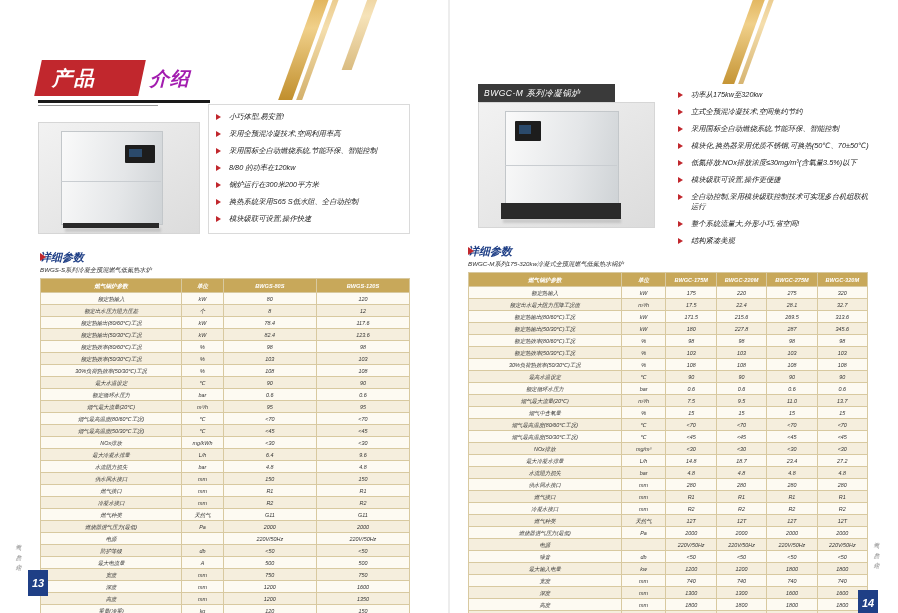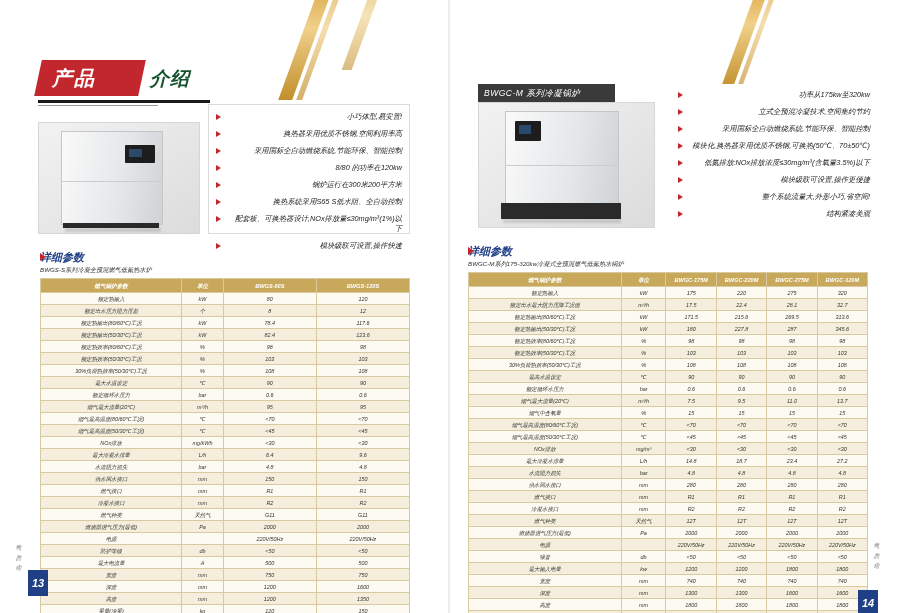--- a/index.html
+++ b/index.html
@@ -20,40 +20,40 @@
   .band.bb1{left:560px;top:520px;width:12px;height:120px;transform:skewX(-20deg);}
   .band.bb2{left:576px;top:520px;width:5px;height:120px;transform:skewX(-20deg);opacity:.7;}
   .band.bb3{left:300px;top:540px;width:9px;height:100px;transform:skewX(-20deg);opacity:.55;}
 
   .gutter{position:absolute;left:448px;top:0;width:2px;height:613px;background:#ededed;}
 
   
   .ribbon{position:absolute;left:38px;top:60px;width:160px;height:36px;}
   .ribbon .red{position:absolute;left:0;top:0;width:104px;height:36px;background:#c1272d;transform:skewX(-12deg);}
   .ribbon .redtxt{position:absolute;left:14px;top:5px;color:#fff;font-size:20px;font-weight:bold;letter-spacing:2px;}
-  .ribbon .blktxt{position:absolute;left:112px;top:6px;color:#14532d;font-size:19px;font-weight:bold;letter-spacing:1px;}
+  .ribbon .blktxt{position:absolute;left:112px;top:6px;color:#a21caf;font-size:19px;font-weight:bold;letter-spacing:1px;}
   .ribbon .rule{position:absolute;left:0;top:40px;width:172px;height:3px;background:#1a1a1a;}
   .ribbon .rule2{position:absolute;left:0;top:45px;width:120px;height:1px;background:#999;}
 
   
   .titlebar{position:absolute;height:15px;background:#1f3f86;color:#fff;font-size:8.5px;
             line-height:15px;padding:2px 6px;letter-spacing:.5px;white-space:nowrap;}
   .titlebar.grey{background:#3a3a3a;}
 
   
   .photo{position:absolute;background:linear-gradient(145deg,#f2f2f2,#dcdcdc);border:1px solid #d6d6d6;}
   .photo .body{position:absolute;background:linear-gradient(100deg,#fafafa,#e4e6e8 60%,#cfd3d6);border:1px solid #c3c7ca;}
   .photo .panel{position:absolute;background:#1d1d1d;border-radius:1px;}
   .photo .panelscreen{position:absolute;background:#2b4a6b;}
   .photo .shadow{position:absolute;background:rgba(0,0,0,.12);filter:blur(1px);}
   .photo .base{position:absolute;background:#2a2a2a;}
   .photo .stripe{position:absolute;background:#c9cdd1;}
 
   
-  .bullets{position:absolute;text-align:right;}
+  .bullets{position:absolute;}
   .bullet{position:relative;padding-left:13px;font-size:7.3px;color:#222;margin-bottom:7px;line-height:10px;}
   .bullet:before{content:"";position:absolute;left:0;top:2px;border-left:5px solid #c1272d;
      border-top:3.5px solid transparent;border-bottom:3.5px solid transparent;}
   .bulletbox{position:absolute;border:1px solid #dadada;background:#fff;}
 
   
   .subhead{position:absolute;font-size:11px;font-weight:bold;color:#1f3f86;}
   .subhead:before{content:"";position:absolute;left:0;top:3px;border-left:6px solid #c1272d;
      border-top:4px solid transparent;border-bottom:4px solid transparent;}
   .modelline{position:absolute;font-size:6.2px;color:#333;}
@@ -105,26 +105,25 @@
     <div class="panel" style="left:86px;top:22px;width:30px;height:18px;"></div>
     <div class="panelscreen" style="left:90px;top:26px;width:13px;height:8px;"></div>
     <div class="stripe" style="left:22px;top:58px;width:100px;height:1px;"></div>
     <div class="base" style="left:24px;top:100px;width:96px;height:5px;"></div>
     <div class="shadow" style="left:26px;top:105px;width:96px;height:4px;"></div>
   </div>
 
   <div class="bulletbox" style="left:208px;top:104px;width:200px;height:128px;"></div>
   <div class="bullets" id="left-bullets" style="left:216px;top:112px;width:186px;">
       <div class="bullet">小巧体型,易安置!</div>
-      <div class="bullet">换热器采用优质不锈钢,空间利用率高</div>
+      <div class="bullet">采用全预混冷凝技术,空间利用率高</div>
       <div class="bullet">采用国标全自动燃烧系统,节能环保、智能控制</div>
       <div class="bullet">8/80 的功率在120kw</div>
       <div class="bullet">锅炉运行在300米200平方米</div>
       <div class="bullet">换热系统采用S65 S低水阻、全自动控制</div>
-      <div class="bullet">配套板、可换热器设计,NOx排放量≤30mg/m³(1%)以下</div>
       <div class="bullet">模块级联可设置,操作快速</div>
     </div>
 
   <div class="subhead" style="left:40px;top:250px;">详细参数</div>
   <div class="modelline" style="left:40px;top:266px;">BWGS-S系列冷凝全预混燃气低氮热水炉</div>
 
   <table id="left-table" class="tbl-left" style="left:40px;top:278px;width:370px;">
       <thead>
         <tr>
           <th class="first" style="width: 38%;">燃气锅炉参数</th>
@@ -314,20 +313,21 @@
   </div>
 
   <div class="bulletbox" style="left:672px;top:84px;width:200px;height:142px;border-color:#fff;"></div>
   <div class="bullets" id="right-bullets" style="left:678px;top:90px;width:192px;">
       <div class="bullet">功率从175kw至320kw</div>
       <div class="bullet">立式全预混冷凝技术,空间集约节约</div>
       <div class="bullet">采用国标全自动燃烧系统,节能环保、智能控制</div>
       <div class="bullet">模块化,换热器采用优质不锈钢,可换热(50℃、70±50℃)</div>
       <div class="bullet">低氮排放:NOx排放浓度≤30mg/m³(含氧量3.5%)以下</div>
       <div class="bullet">模块级联可设置,操作更便捷</div>
+      <div class="bullet">全自动控制,采用模块级联控制技术可实现多台机组联机运行</div>
       <div class="bullet">整个系统流量大,外形小巧,省空间!</div>
       <div class="bullet">结构紧凑美观</div>
     </div>
 
   <div class="subhead" style="left:468px;top:244px;">详细参数</div>
   <div class="modelline" style="left:468px;top:260px;">BWGC-M系列175-320kw冷凝式全预混燃气低氮热水锅炉</div>
 
   <table id="right-table" style="left:468px;top:272px;width:400px;">
       <thead>
         <tr>

